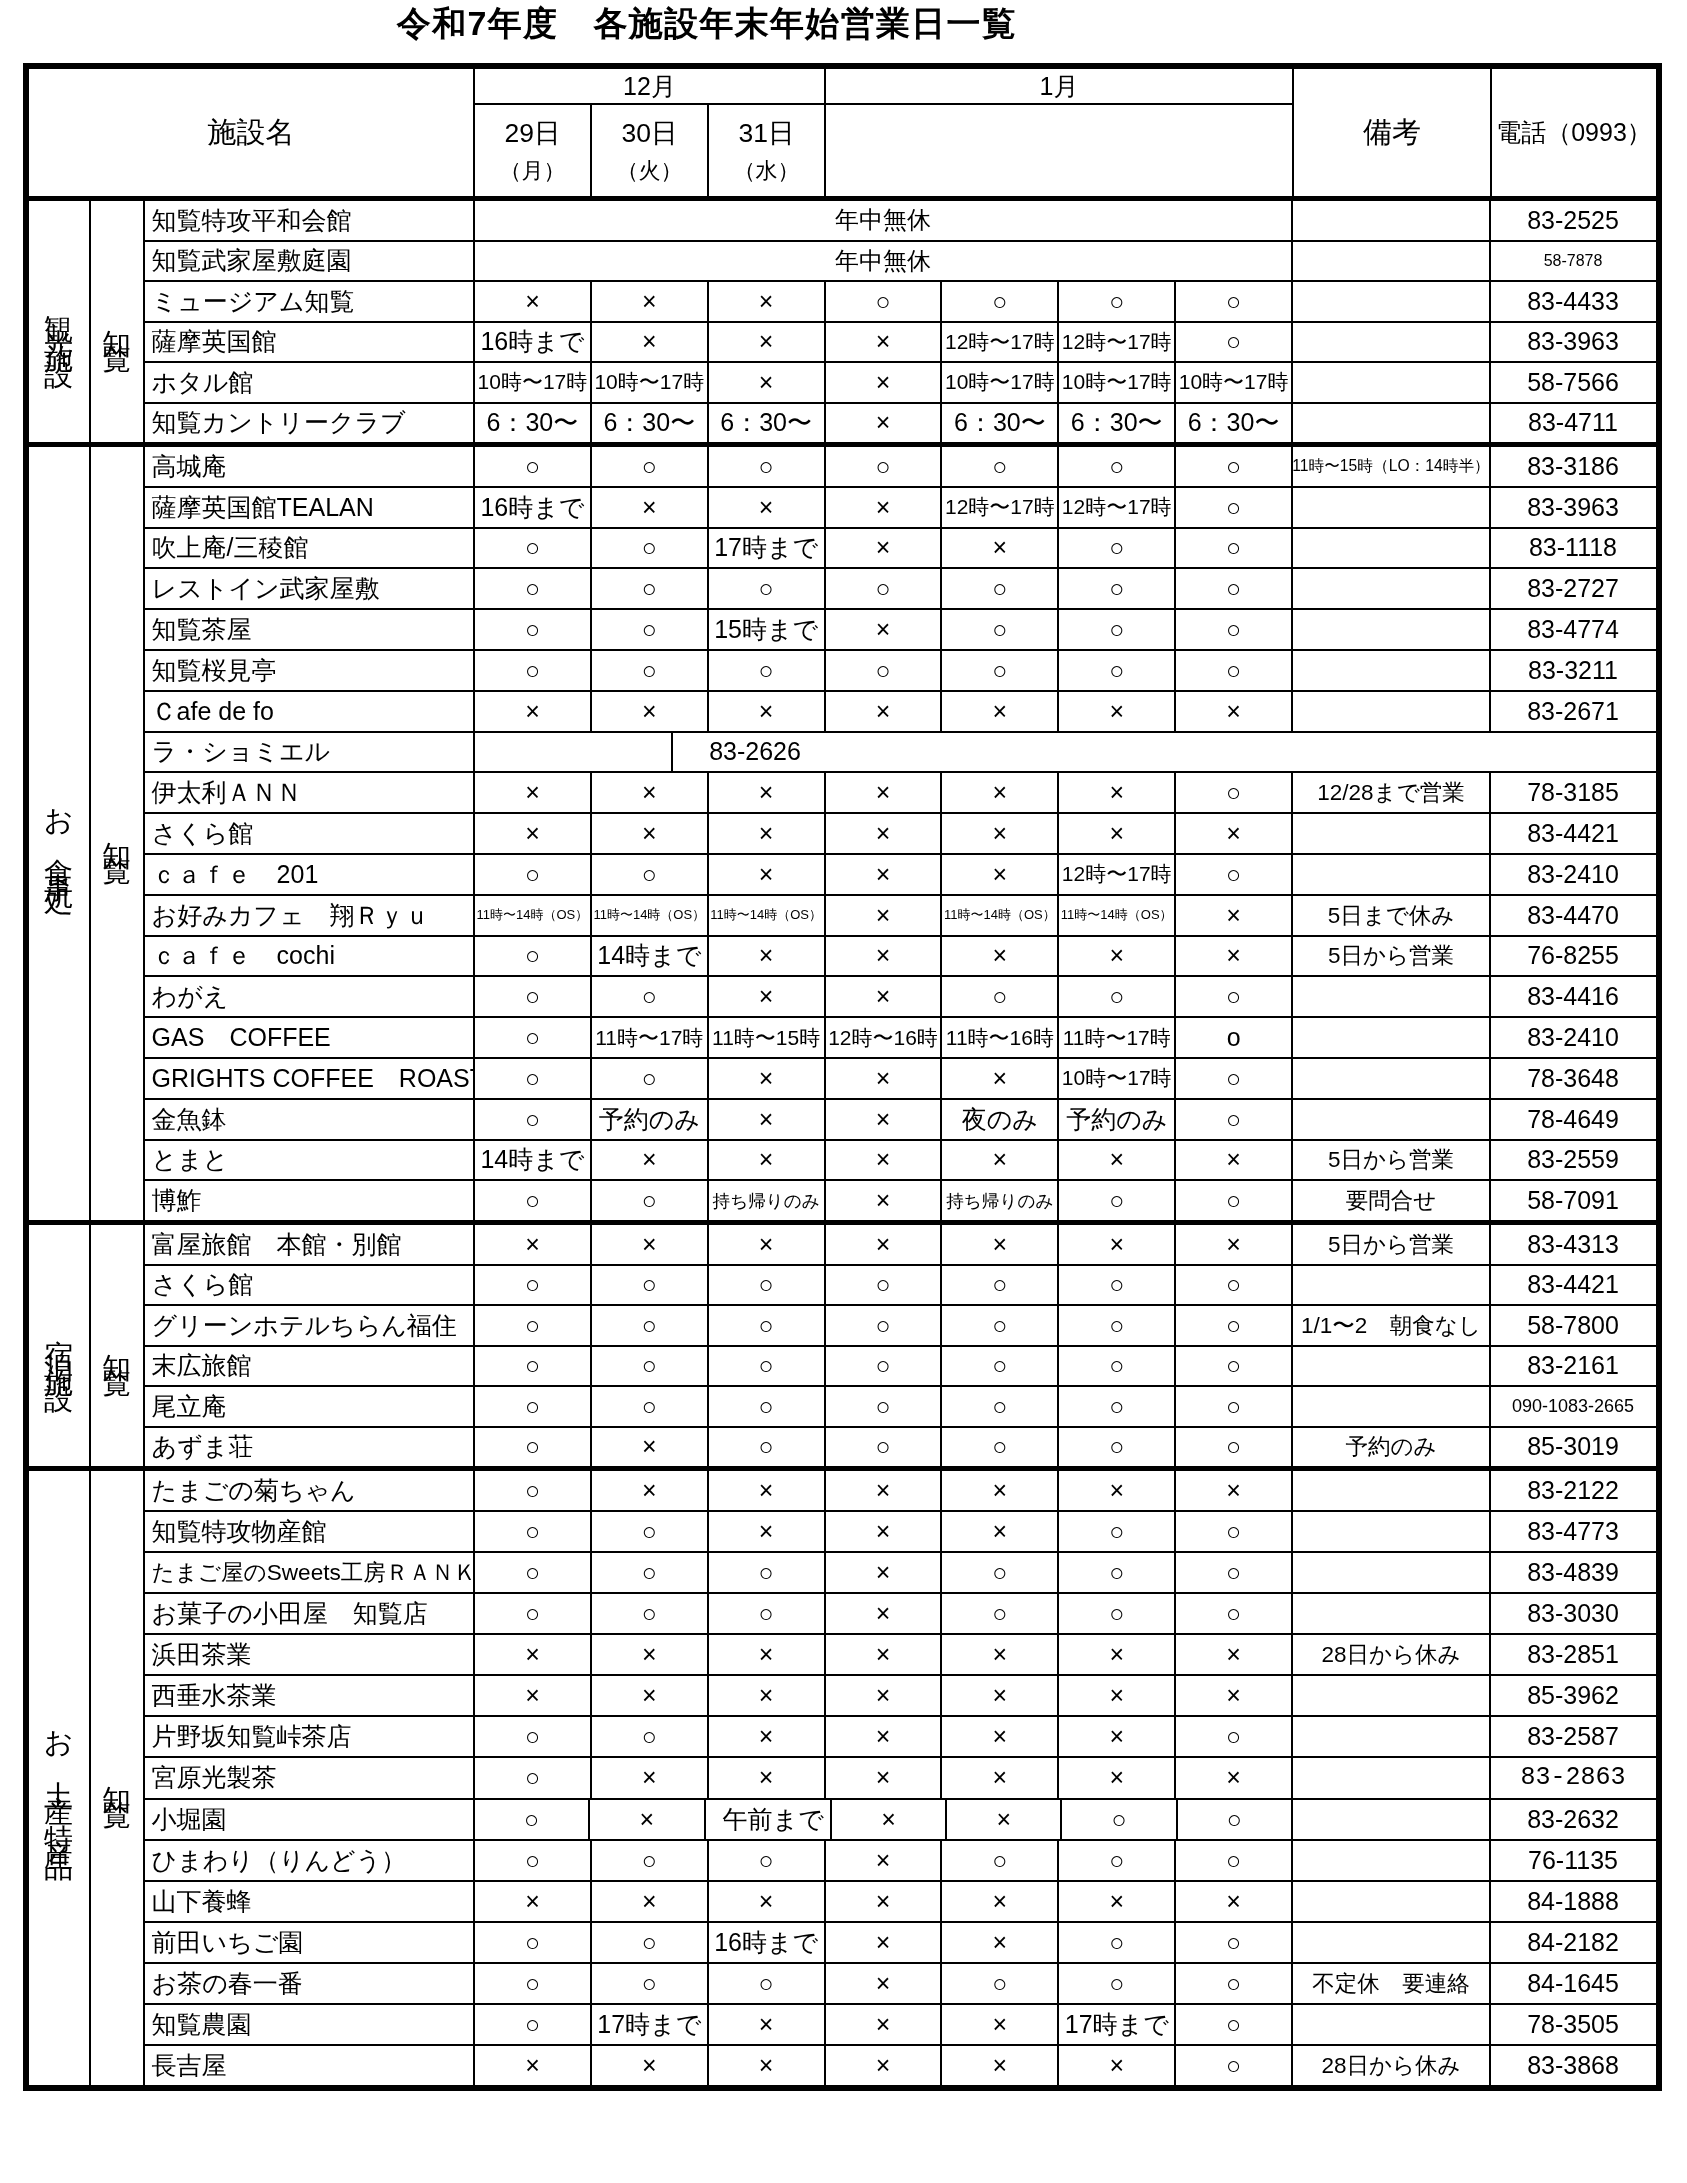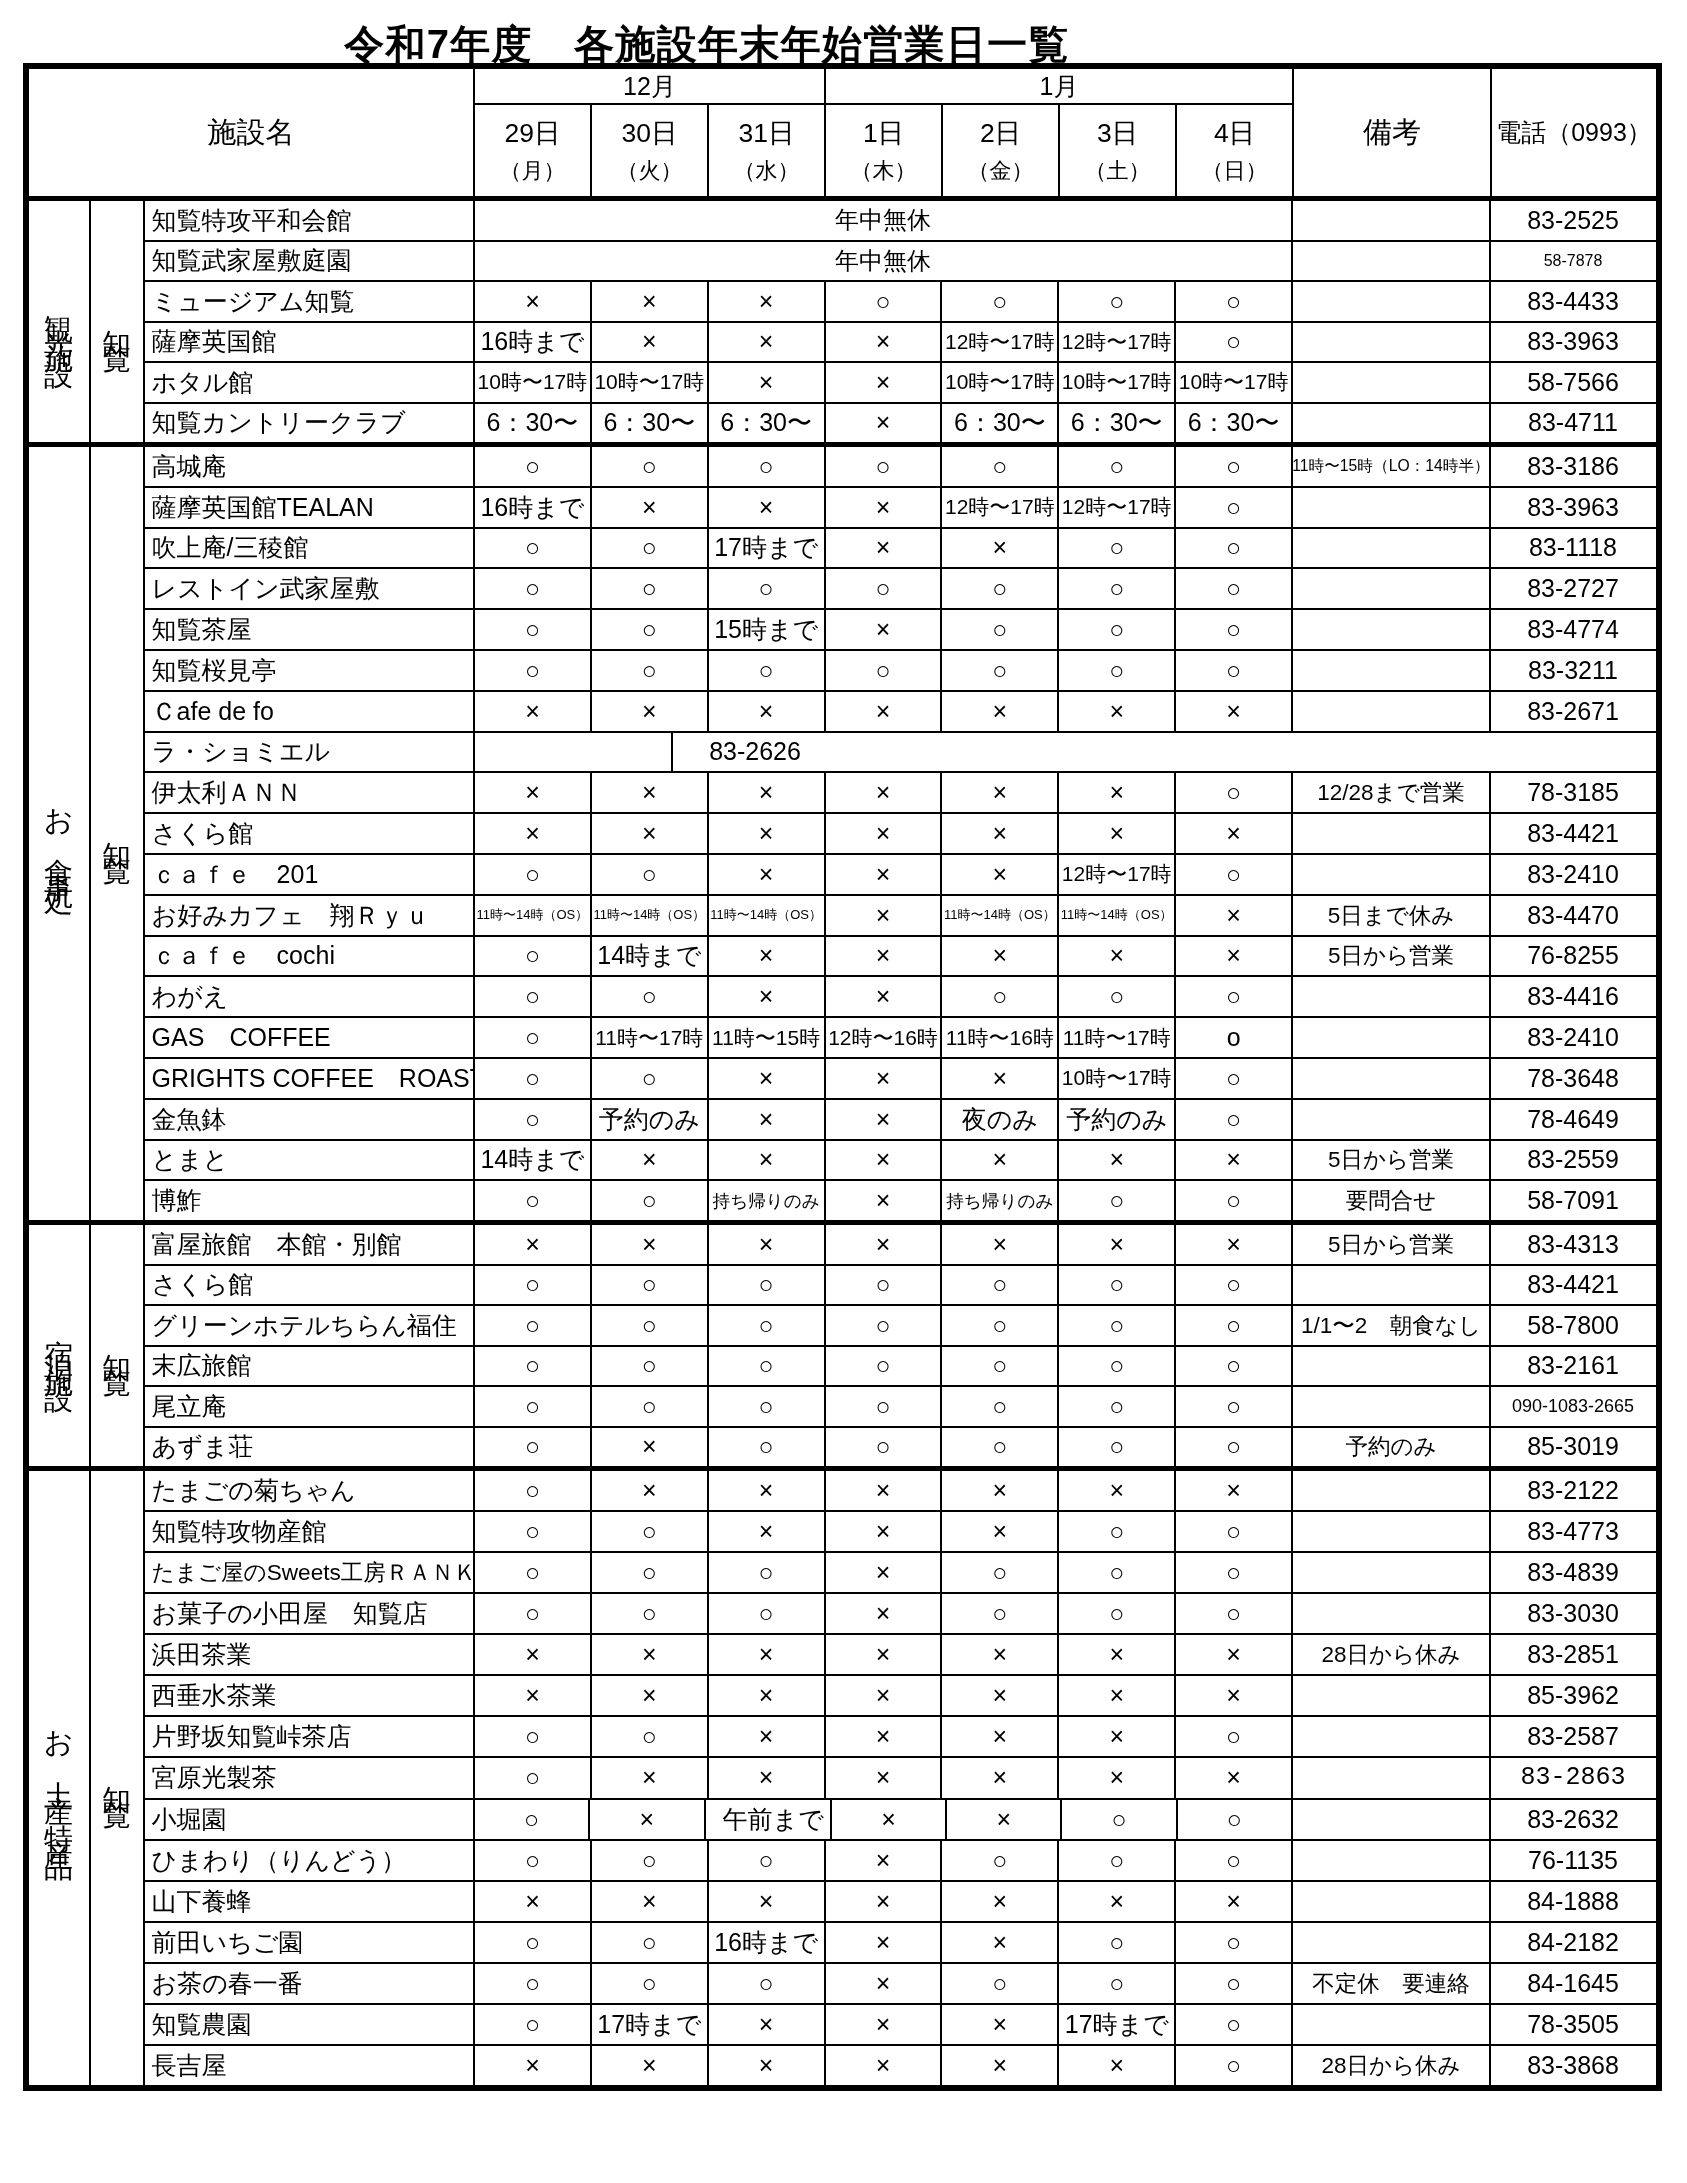--- a/index.html
+++ b/index.html
@@ -1,22 +1,22 @@
 <!DOCTYPE html>
 <html style="font-size:10.6px"><head>
 <meta charset="utf-8">
 <style>
   html,body { margin:0; padding:0; background:#fff; }
   .page {
     position:relative; width:1687px; height:2183px; background:#ffffff;
     font-family:"Liberation Sans","DejaVu Sans",sans-serif; color:#000;
   }
   .title {
-    position:absolute; top:17px; left:707px; transform:translateX(-50%);
-    font-size:40px; font-weight:bold; white-space:nowrap; letter-spacing:1.3px;
+    position:absolute; top:1px; left:707px; transform:translateX(-50%);
+    font-size:34px; font-weight:bold; white-space:nowrap; letter-spacing:1.3px;
   }
   .tbl {
     position:absolute; left:23px; top:63px; width:1639px; height:2028px;
     border:6px solid #000; box-sizing:border-box; display:flex; flex-direction:column;
   }
   .tbl *, .tbl { box-sizing:border-box; }
   
   .thead { height:132px; display:flex; border-bottom:5.3px solid #000; flex:none; }
   .cell { display:flex; align-items:center; justify-content:center; overflow:hidden; }
   .facility-head { width:446px; border-right:2.6px solid #000; font-size:29px; }
@@ -74,38 +74,20 @@
        <div class="dwk">（火）</div>
      </div>
             <div class="daycell">
        <div class="dnum">31日</div>
        <div class="dwk">（水）</div>
      </div>
           </div>
      </div>
      <div class="daygroup jan">
        <div class="month">1月</div>
-       <div class="dayrow">
-            <div class="daycell">
-       <div class="dnum">1日</div>
-       <div class="dwk">（木）</div>
-     </div>
-            <div class="daycell">
-       <div class="dnum">2日</div>
-       <div class="dwk">（金）</div>
-     </div>
-            <div class="daycell">
-       <div class="dnum">3日</div>
-       <div class="dwk">（土）</div>
-     </div>
-            <div class="daycell">
-       <div class="dnum">4日</div>
-       <div class="dwk">（日）</div>
-     </div>
-          </div>
      </div>
      <div class="cell remarks-head">備考</div>
      <div class="cell phone-head" style="font-size: 25px;">電話（0993）</div>
    </div>
    <div class="tbody">
         <div class="section" style="height:246px">
        <div class="cat">観光施設</div>
        <div class="sub">知覧</div>
        <div class="rows">
             <div class="row">

